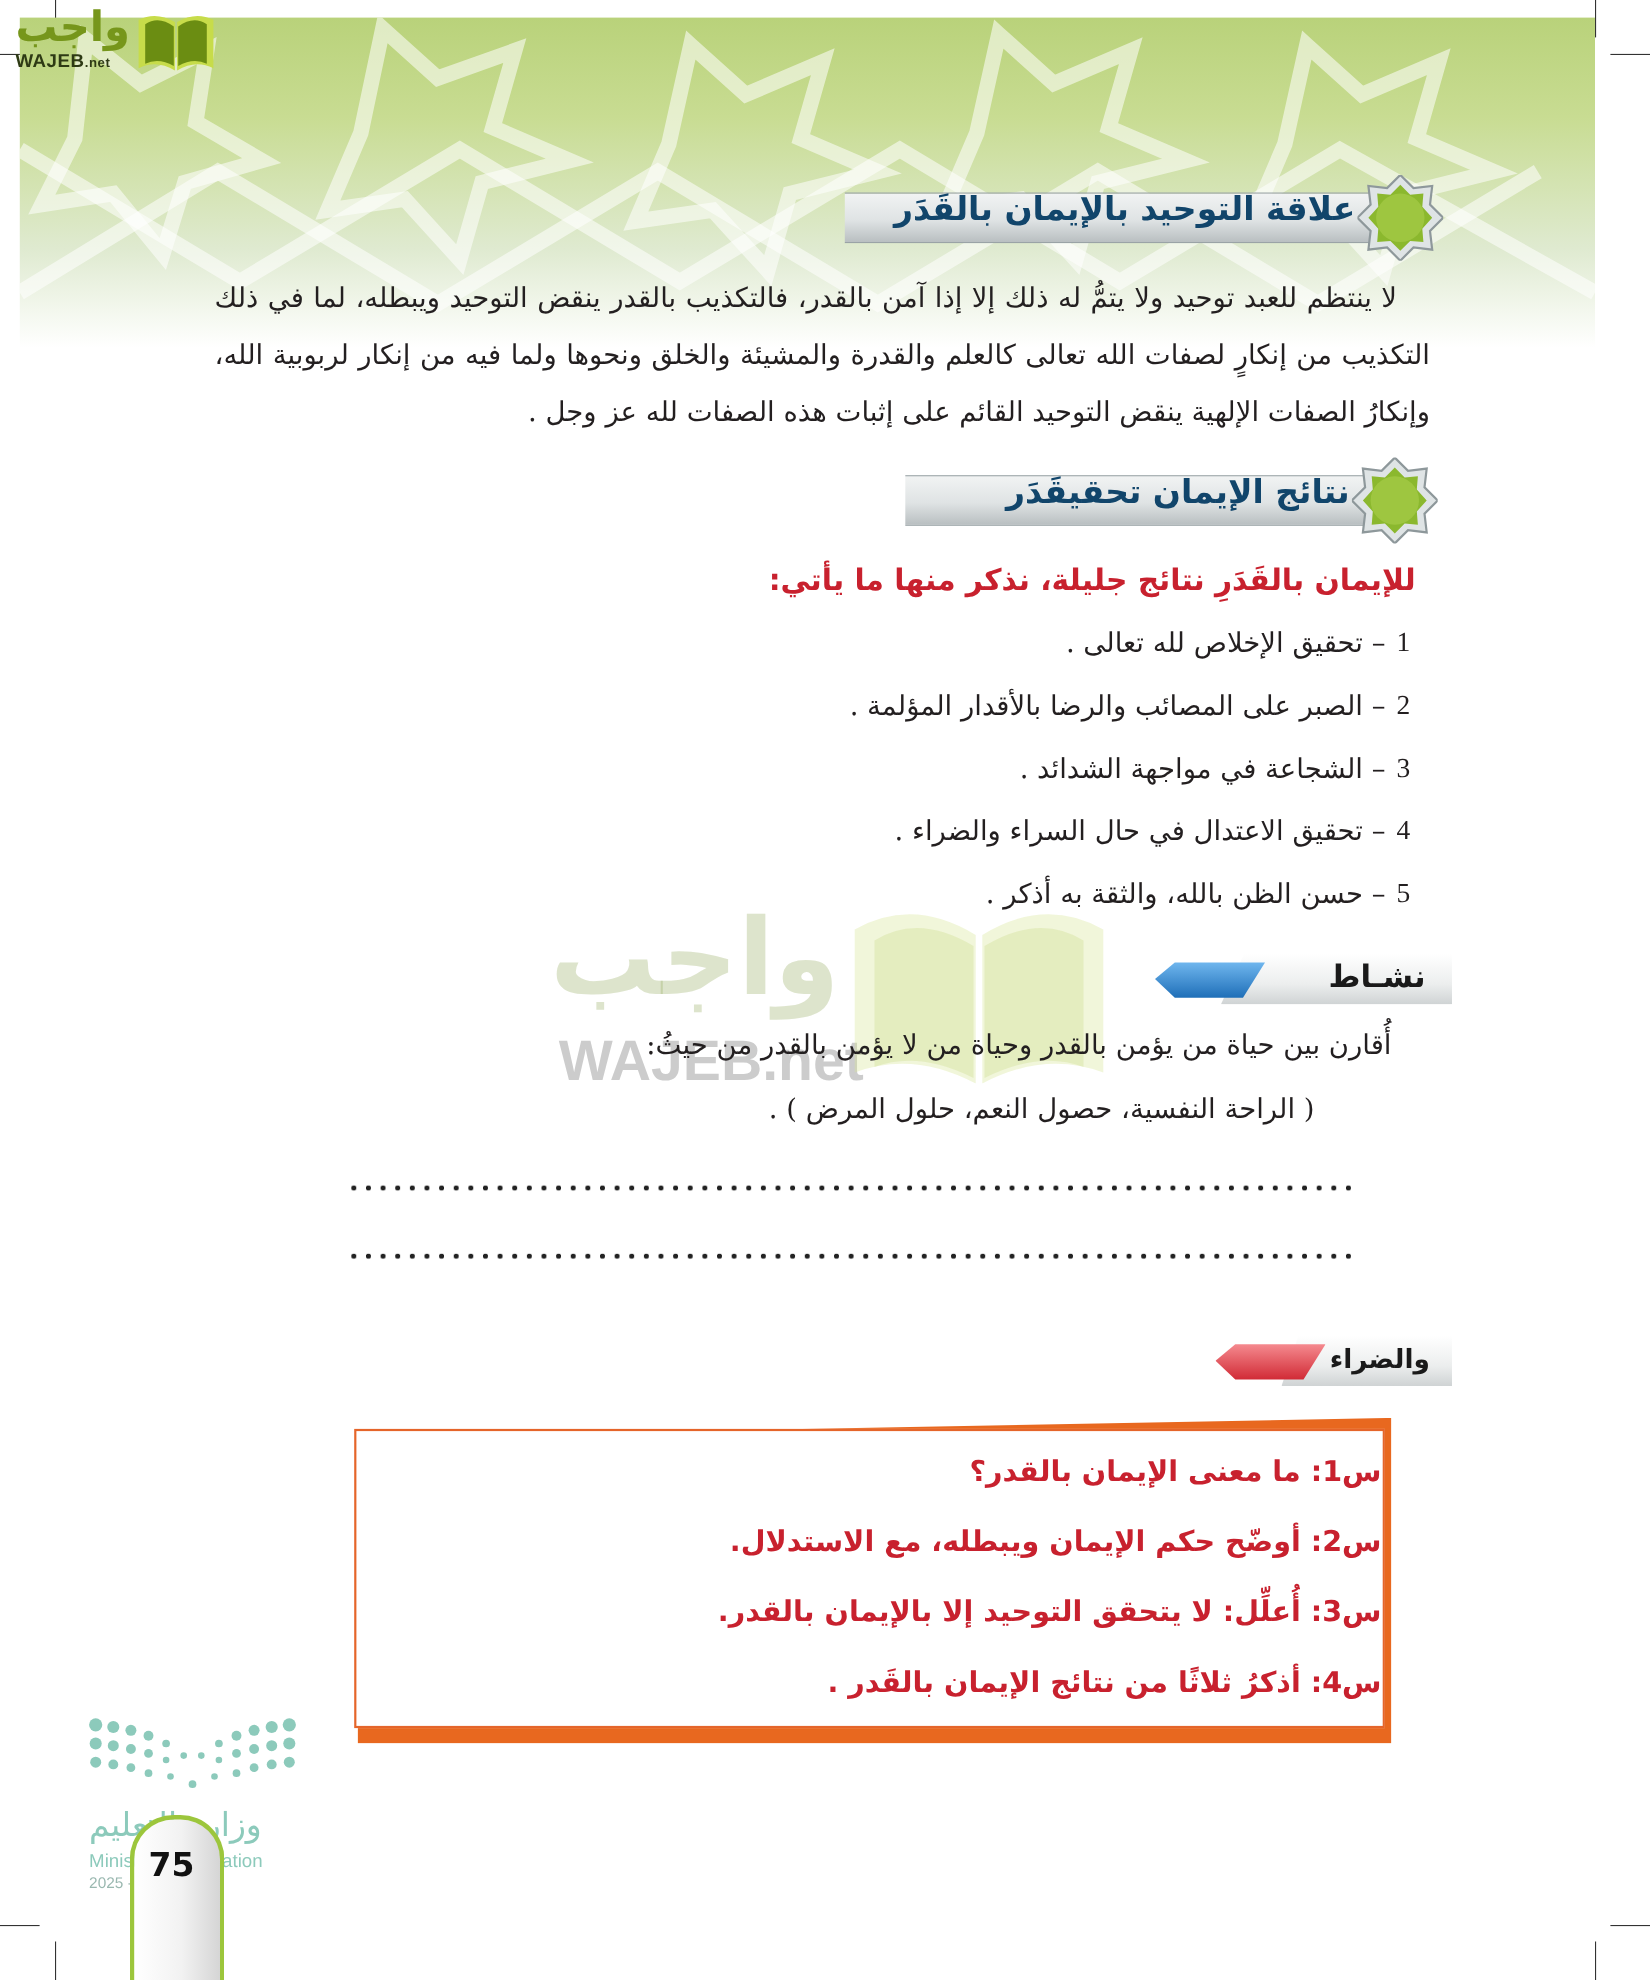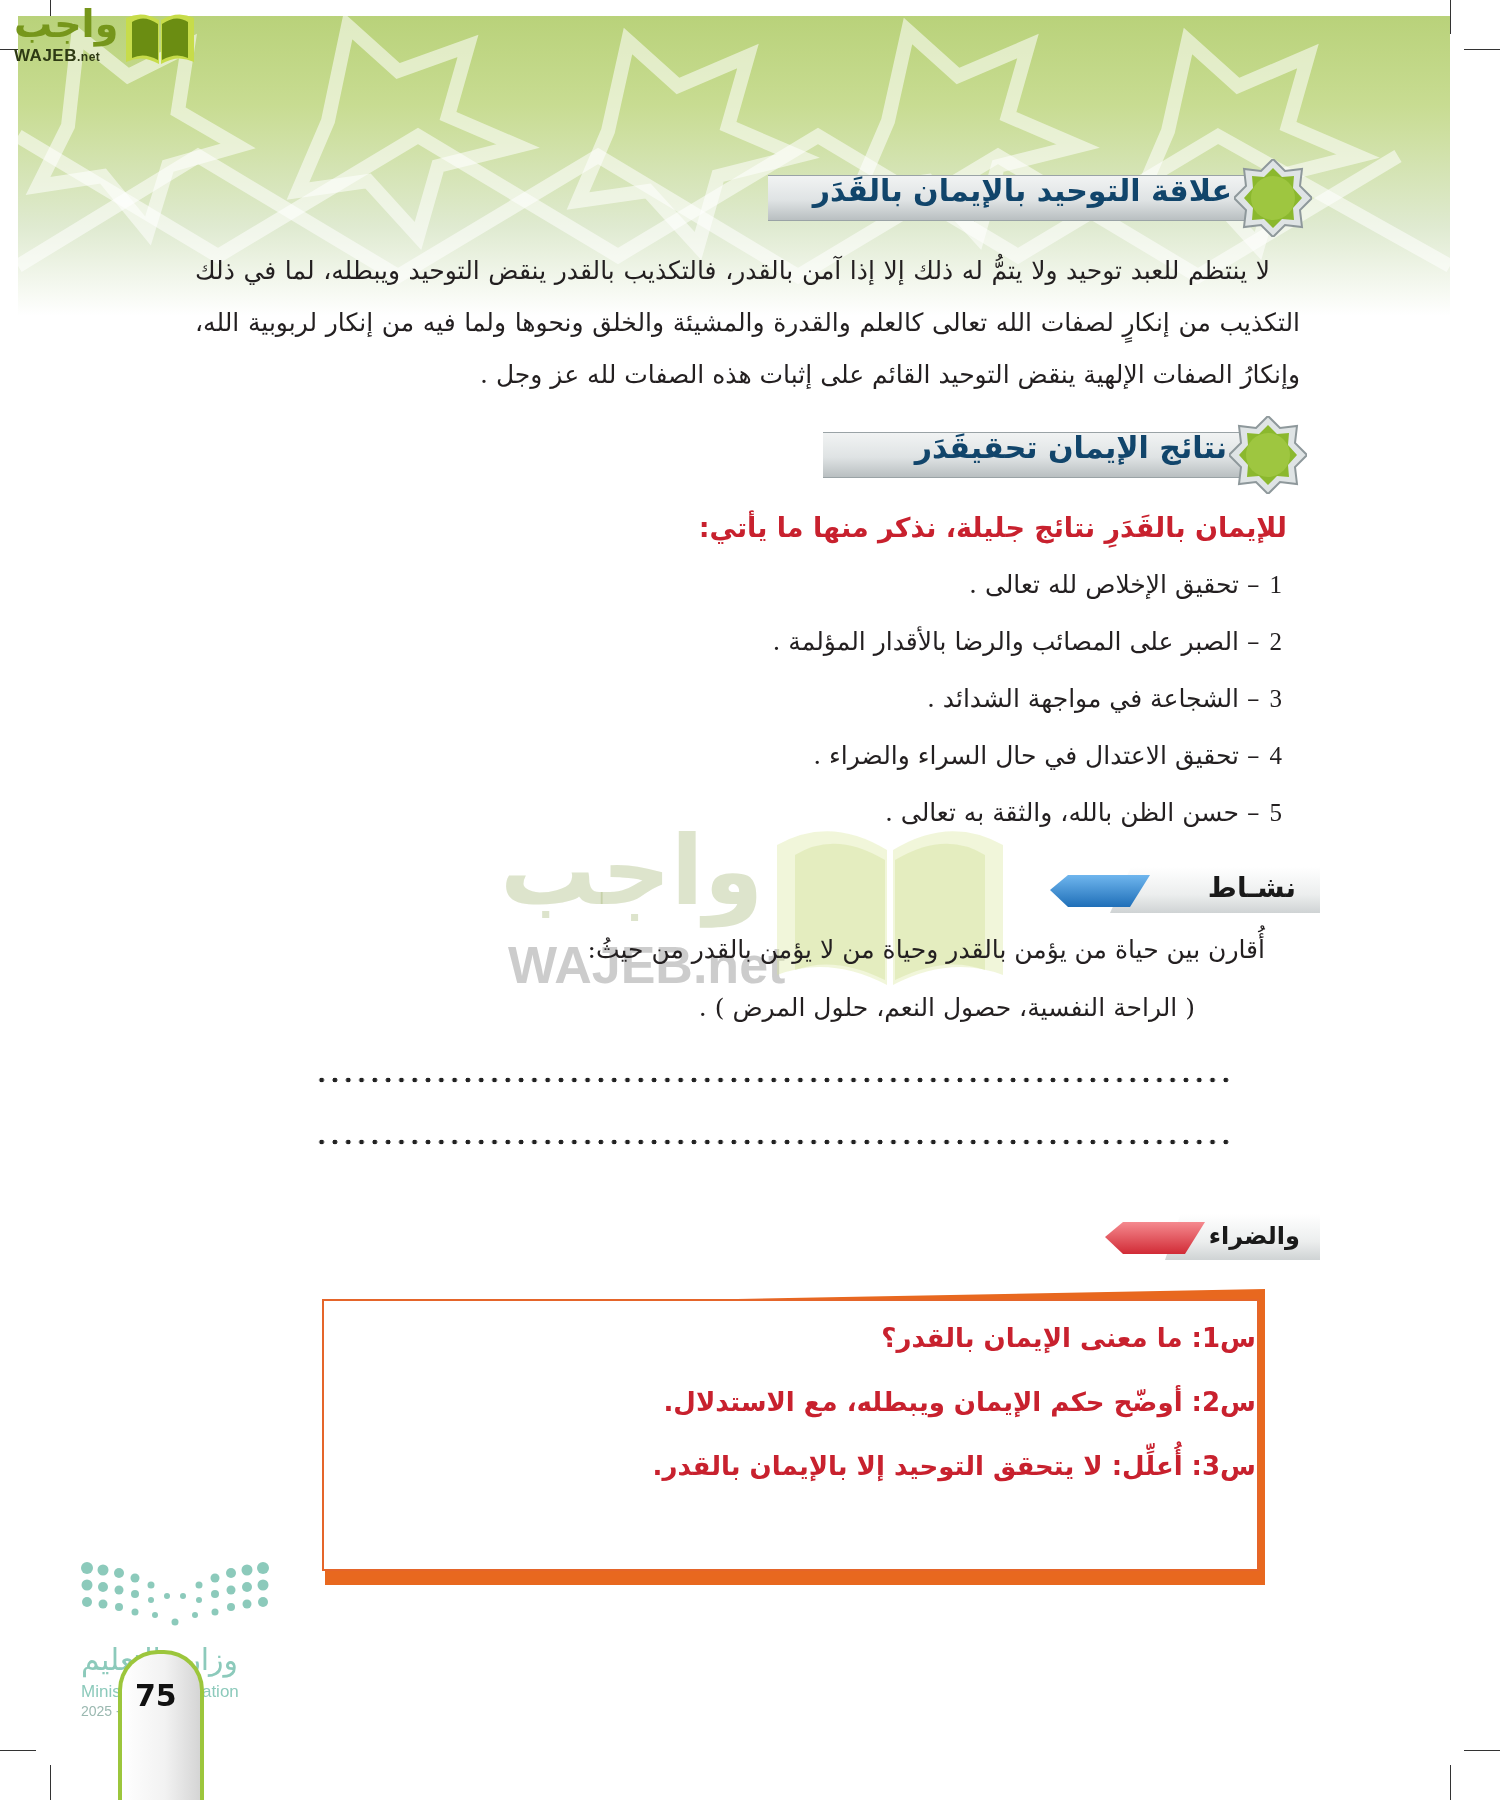--- a/index.html
+++ b/index.html
@@ -159,21 +159,21 @@
   <li>
       <span class="num">3</span>
       <span>– الشجاعة في مواجهة الشدائد .</span>
     </li>
   <li>
       <span class="num">4</span>
       <span>– تحقيق الاعتدال في حال السراء والضراء .</span>
     </li>
   <li>
       <span class="num">5</span>
-      <span>– حسن الظن بالله، والثقة به تعالى .</span>
+      <span>– حسن الظن بالله، والثقة به أذكر .</span>
     </li>
 </ul>
 
 <div class="watermark">
   <span class="wm-ar">واجب</span>
   <span class="wm-en"><span>WAJEB</span><span>.net</span></span>
   <svg class="wm-book" width="230" height="170" viewBox="0 0 230 170">
     <path d="M2,30 Q55,0 112,35 L112,170 Q55,140 2,160 Z" fill="rgba(214,228,150,0.35)"></path>
     <path d="M228,30 Q175,0 118,35 L118,170 Q175,140 228,160 Z" fill="rgba(214,228,150,0.35)"></path>
     <path d="M20,40 Q60,15 110,45 L110,165 Q60,140 20,155 Z" fill="rgba(190,210,110,0.25)"></path>
@@ -214,20 +214,21 @@
   </svg>
   <span class="tab-label" style="font-size:24px; right:20px; top:8px;">والضراء</span>
 </div>
 
 <div class="eval-shadow"></div>
 <div class="eval-box"></div>
 <ul class="q-list">
   <li>س1: ما معنى الإيمان بالقدر؟</li>
   <li>س2: أوضّح حكم الإيمان ويبطله، مع الاستدلال.</li>
   <li>س3: أُعلِّل: لا يتحقق التوحيد إلا بالإيمان بالقدر.</li>
+  <li>س4: أذكرُ ثلاثًا من نتائج الإيمان بالقَدر .</li>
 </ul>
 
 <div class="ministry">
   <svg width="200" height="72" viewBox="0 0 200 72">
     <g fill="#8ccabb">
       <circle cx="12" cy="8" r="6"></circle>
         <circle cx="28" cy="10" r="5.5"></circle>
         <circle cx="44" cy="13" r="5"></circle>
         <circle cx="60" cy="18" r="4.5"></circle>
         <circle cx="76" cy="25" r="3.5"></circle>

